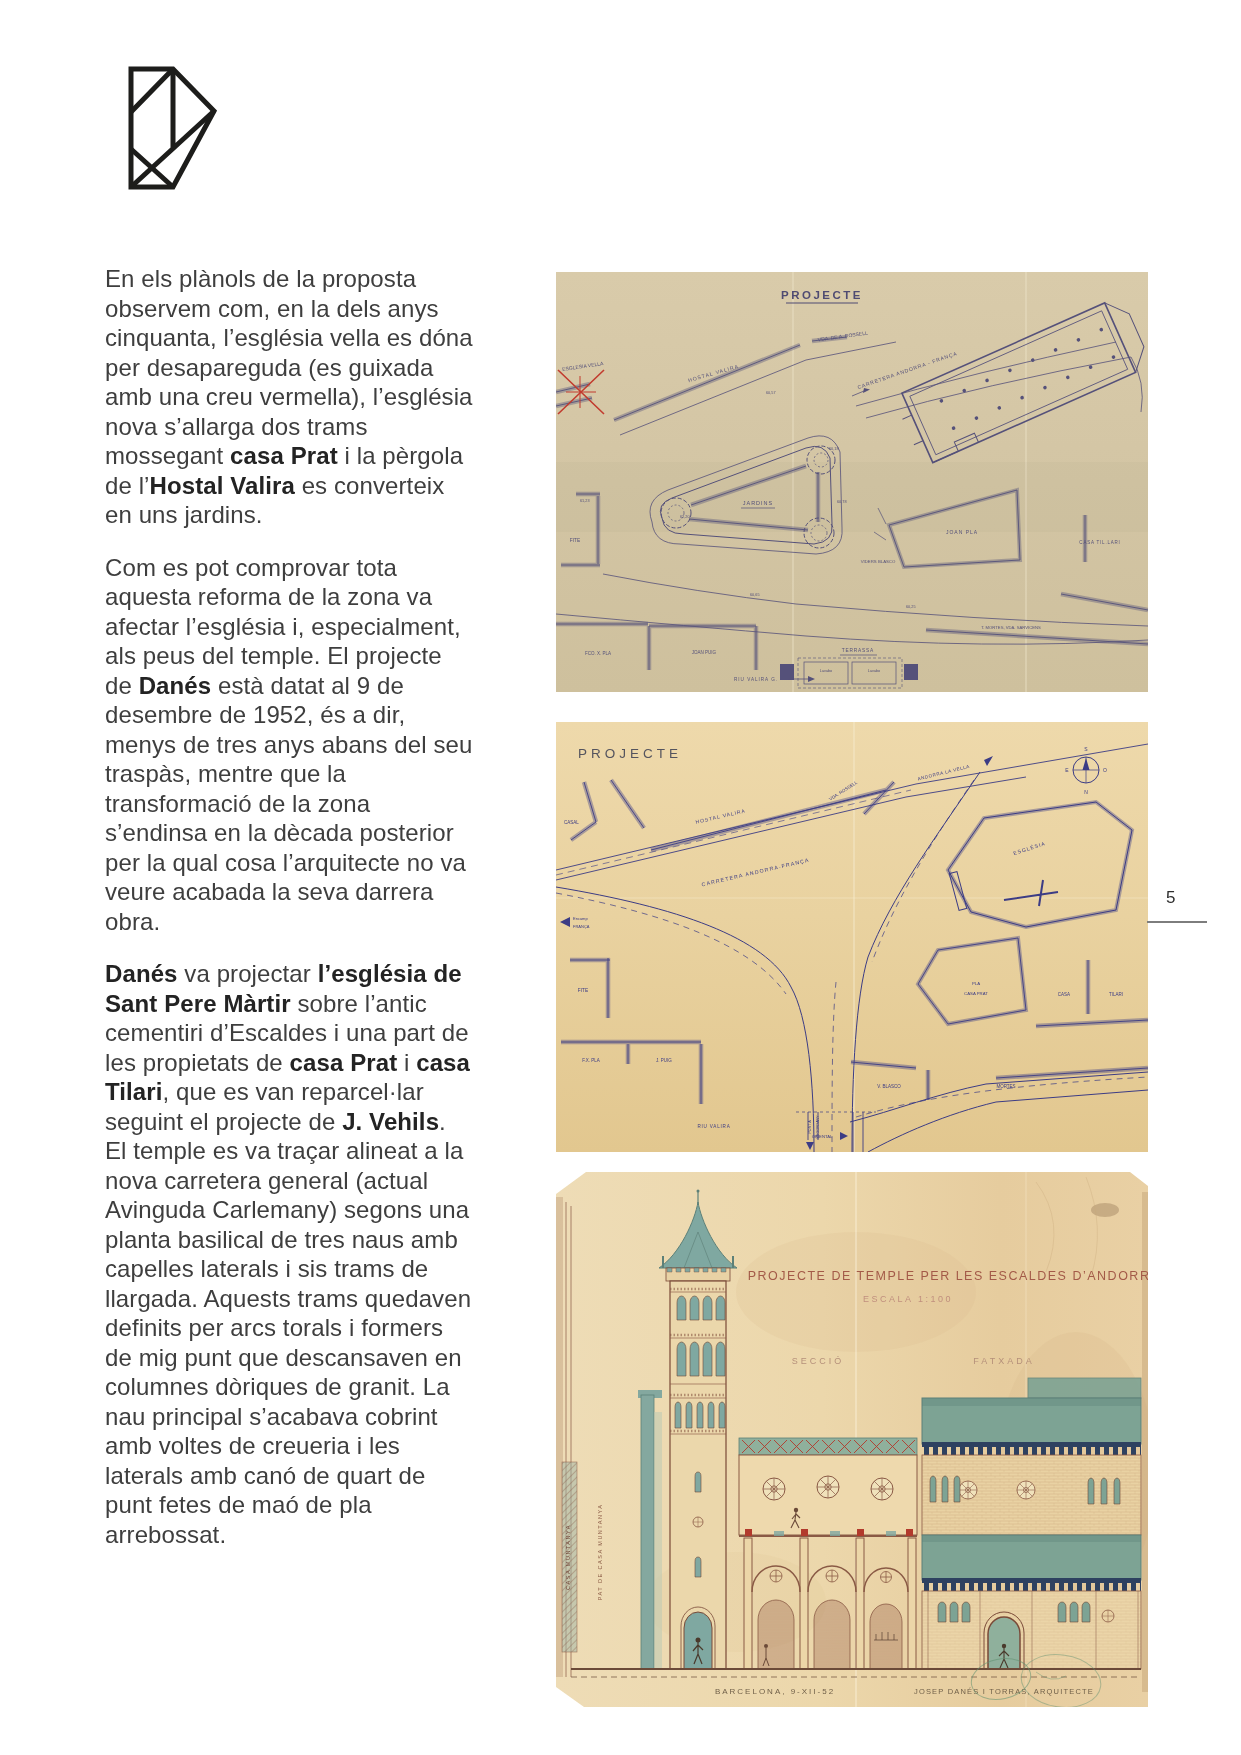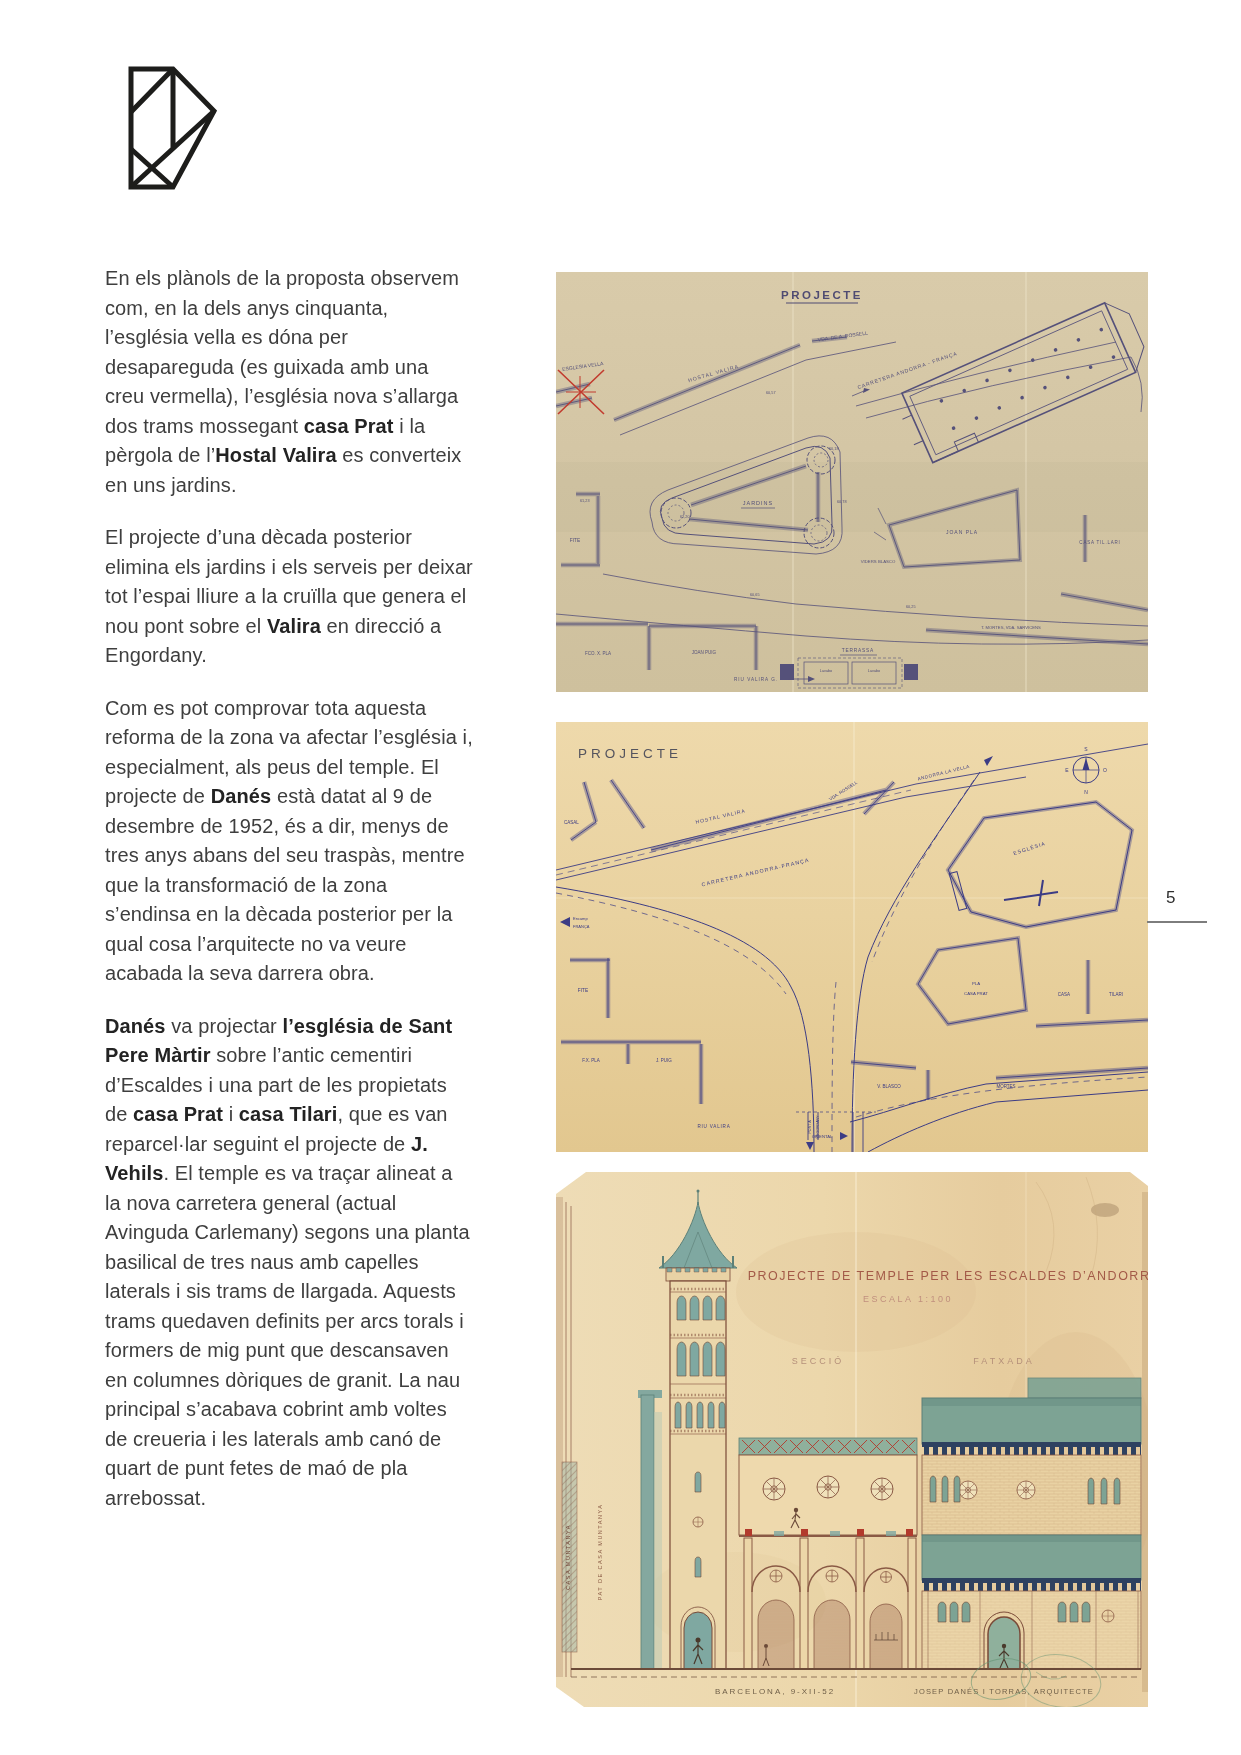--- a/index.html
+++ b/index.html
@@ -1,40 +1,39 @@
 <!DOCTYPE html>
 <html><head>
 <meta charset="utf-8">
 <style>
   html,body{margin:0;padding:0;}
   body{width:1241px;height:1755px;position:relative;background:#ffffff;
        font-family:"Liberation Sans", sans-serif;overflow:hidden;}
   .abs{position:absolute;}
   #textcol{position:absolute;left:105px;top:264px;width:368px;
-           font-size:20px;line-height:29.5px;color:#3e3e3e;letter-spacing:0.1px;}
+           font-size:24px;line-height:29.5px;color:#3e3e3e;letter-spacing:0.1px;}
   #textcol p{margin:0 0 23px 0;}
   #textcol .b{font-weight:700;color:#232323;}
   .fig{position:absolute;display:block;}
   svg text{font-family:"Liberation Sans", sans-serif;}
   #pagenum{position:absolute;left:1166px;top:888px;font-size:17px;color:#2e2e2e;}
   #pagenum-rule{position:absolute;left:1147px;top:921px;width:60px;height:2px;background:#7d7d7d;}
 </style>
 </head>
 <body>
 
 <svg class="abs" style="left:127px;top:66px" width="90" height="124" viewBox="0 0 90 124">
   <g fill="none" stroke="#1d1d1b" stroke-width="5" stroke-linejoin="miter">
     <path d="M4,3 L46,3 L87,45 L46,121 L4,121 Z"></path>
     <path d="M46,3 L4,46 M46,3 L46,83 M87,45 L4,121 M4,83 L46,121"></path>
   </g>
 </svg>
 
 <div id="textcol">
   <p><span>En els plànols de la proposta observem com, en la dels anys cinquanta, l’església vella es dóna per desapareguda (es guixada amb una creu vermella), l’església nova s’allarga dos trams mossegant </span><span class="b">casa Prat</span><span> i la pèrgola de l’</span><span class="b">Hostal Valira</span><span> es converteix en uns jardins.</span></p>
-  <p><span>El projecte d’una dècada posterior elimina els jardins i els serveis per deixar tot l’espai lliure a la cruïlla que genera el nou pont sobre el </span><span class="b">Valira</span><span> en direcció a Engordany.</span></p>
   <p><span>Com es pot comprovar tota aquesta reforma de la zona va afectar l’església i, especialment, als peus del temple. El projecte de </span><span class="b">Danés</span><span> està datat al 9 de desembre de 1952, és a dir, menys de tres anys abans del seu traspàs, mentre que la transformació de la zona s’endinsa en la dècada posterior per la qual cosa l’arquitecte no va veure acabada la seva darrera obra.</span></p>
   <p><span class="b">Danés</span><span> va projectar </span><span class="b">l’església de Sant Pere Màrtir</span><span> sobre l’antic cementiri d’Escaldes i una part de les propietats de </span><span class="b">casa Prat</span><span> i </span><span class="b">casa Tilari</span><span>, que es van reparcel·lar seguint el projecte de </span><span class="b">J. Vehils</span><span>. El temple es va traçar alineat a la nova carretera general (actual Avinguda Carlemany) segons una planta basilical de tres naus amb capelles laterals i sis trams de llargada. Aquests trams quedaven definits per arcs torals i formers de mig punt que descansaven en columnes dòriques de granit. La nau principal s’acabava cobrint amb voltes de creueria i les laterals amb canó de quart de punt fetes de maó de pla arrebossat.</span></p>
 </div>
 
 <svg class="fig" style="left:556px;top:272px" width="592" height="420" viewBox="0 0 592 420">
   <defs>
     <linearGradient id="bg1" x1="0" y1="0" x2="0" y2="1">
       <stop offset="0" stop-color="#d9cbaa"></stop>
         <stop offset="0.5" stop-color="#d3c5a4"></stop>
         <stop offset="1" stop-color="#cec09d"></stop>

